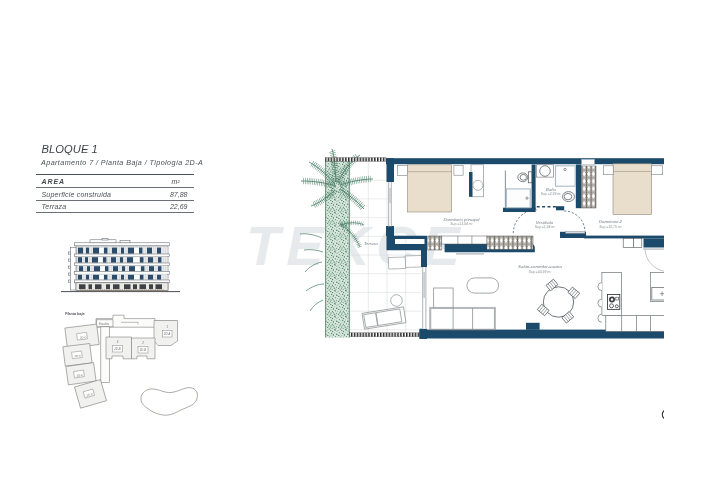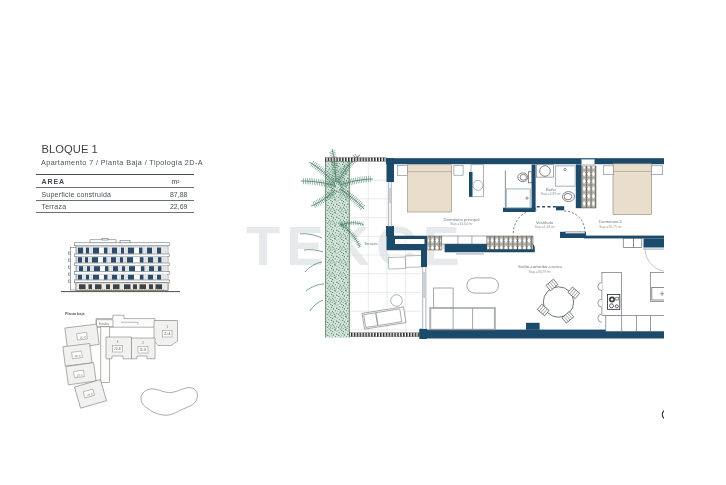--- a/index.html
+++ b/index.html
@@ -1,17 +1,17 @@
 <!DOCTYPE html>
 <html><head>
 <meta charset="utf-8">
 <style>
 html,body{margin:0;padding:0;background:#fff;}
 #page{position:relative;width:664px;height:485px;background:#ffffff;overflow:hidden;
-  font-family:"Liberation Sans", sans-serif;}
+  font-family:"Liberation Sans", sans-serif;font-style:italic;}
 .abs{position:absolute;}
 </style>
 </head>
 <body>
 <div id="page">
 
 <div class="abs" style="left:41.5px;top:143px;font-size:11.2px;letter-spacing:0.05px;color:#3d434a;font-weight:normal;">BLOQUE 1</div>
 
 <div class="abs" style="left:41px;top:158.3px;font-size:7.2px;letter-spacing:0.42px;color:#4a5158;">Apartamento 7 / Planta Baja / Tipología 2D-A</div>
 

